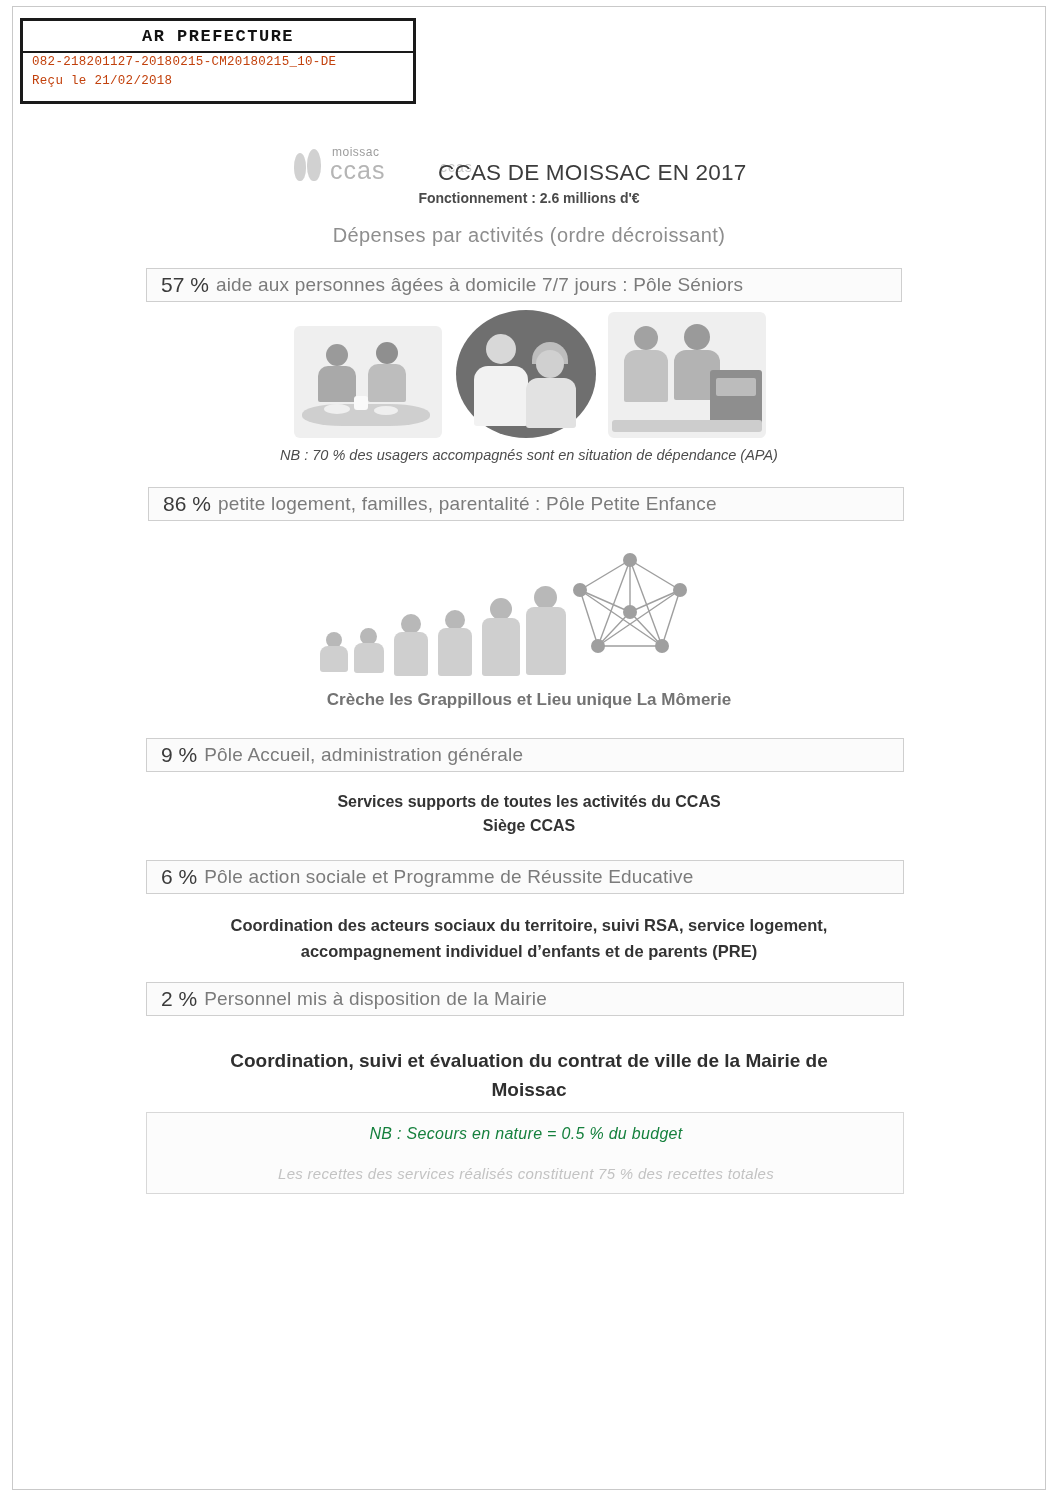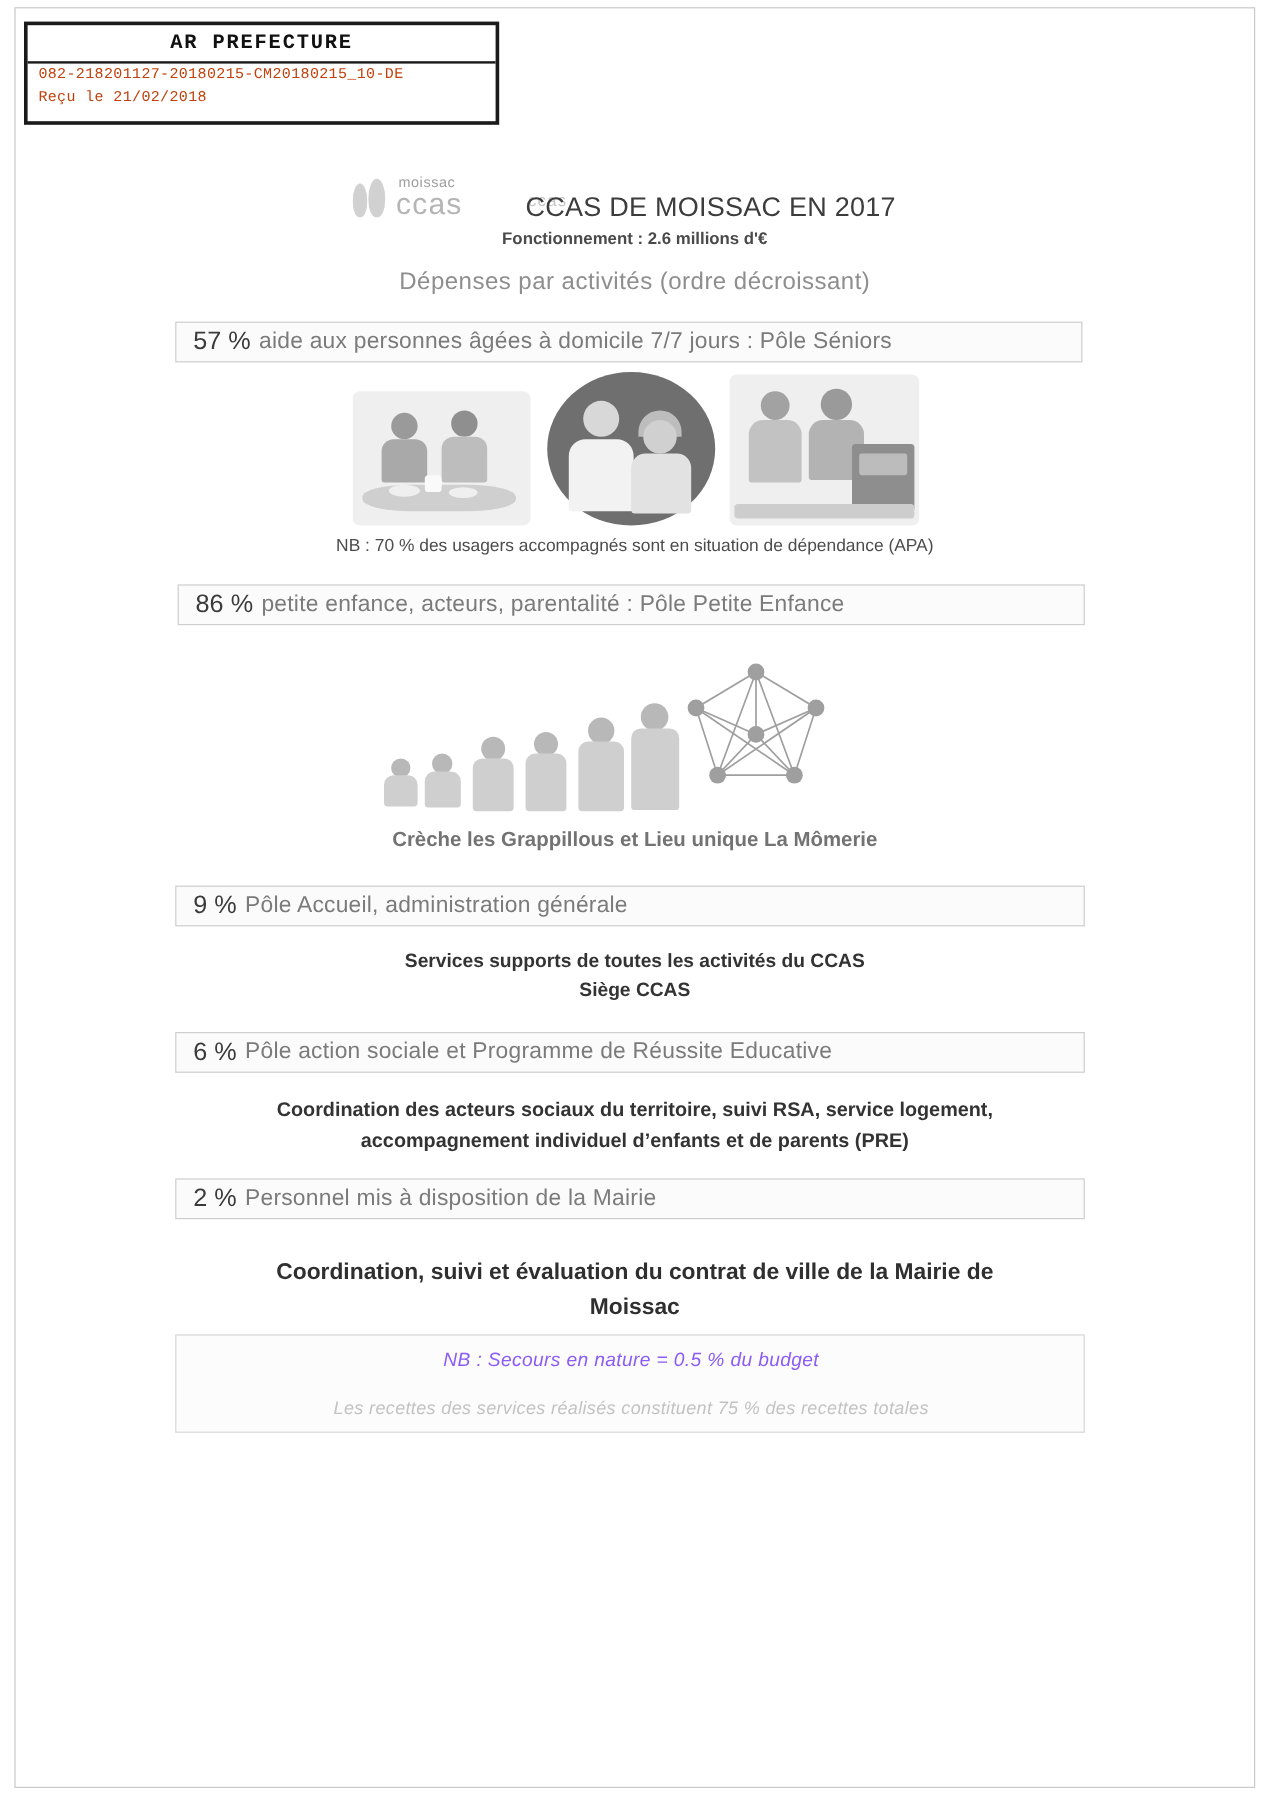--- a/index.html
+++ b/index.html
@@ -178,20 +178,21 @@
   
   .caption {
     position: absolute;
     width: 1058px;
     left: 0;
     text-align: center;
   }
   .cap-nb-apa {
     top: 447px;
     font-size: 14.5px;
+    font-style: italic;
     color: #4c4c4c;
   }
   .cap-creche {
     top: 690px;
     font-size: 17px;
     font-weight: bold;
     color: #737373;
   }
   .cap-support {
     top: 790px;
@@ -228,21 +229,21 @@
     background: #fcfcfc;
   }
   .nb-line-1 {
     position: absolute;
     left: 0;
     top: 12px;
     width: 758px;
     text-align: center;
     font-size: 16px;
     font-style: italic;
-    color: #8b5cf6;
+    color: #15803d;
     letter-spacing: 0.3px;
   }
   .nb-line-2 {
     position: absolute;
     left: 0;
     top: 52px;
     width: 758px;
     text-align: center;
     font-size: 15px;
     font-style: italic;
@@ -381,21 +382,21 @@
       <span class="fig sr-b2"></span>
     <span class="fig sr-furn"></span>
       <span class="fig sr-furn2"></span>
       <span class="fig sr-floor"></span>
   </div>
 
   <div class="caption cap-nb-apa">NB : 70 % des usagers accompagnés sont en situation de dépendance (APA)</div>
 
   <div class="banner banner-2">
     <span class="pct">86 %</span>
-    <span class="btxt">petite enfance, acteurs, parentalité : Pôle Petite Enfance</span>
+    <span class="btxt">petite logement, familles, parentalité : Pôle Petite Enfance</span>
   </div>
 
   <div class="illus-enfance">
     <div class="kid" style="left:10px;  top:92px;">
       <span class="kh" style="left:6px; top:0; width:16px; height:16px;"></span>
       <span class="kb" style="left:0;   top:14px; width:28px; height:26px;"></span>
     </div>
     <div class="kid" style="left:44px;  top:88px;">
       <span class="kh" style="left:6px; top:0; width:17px; height:17px;"></span>
       <span class="kb" style="left:0;   top:15px; width:30px; height:30px;"></span>

